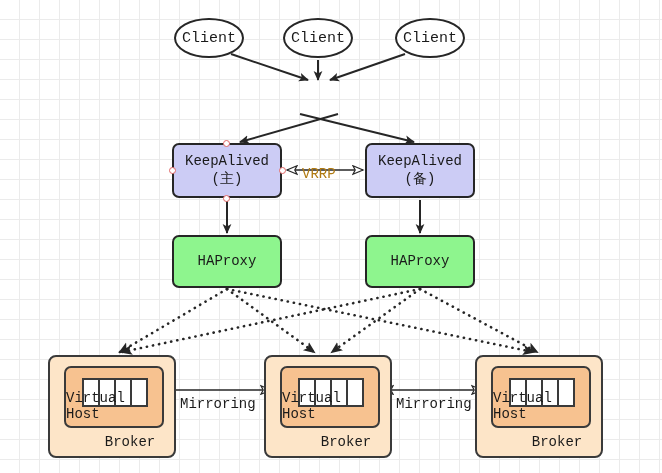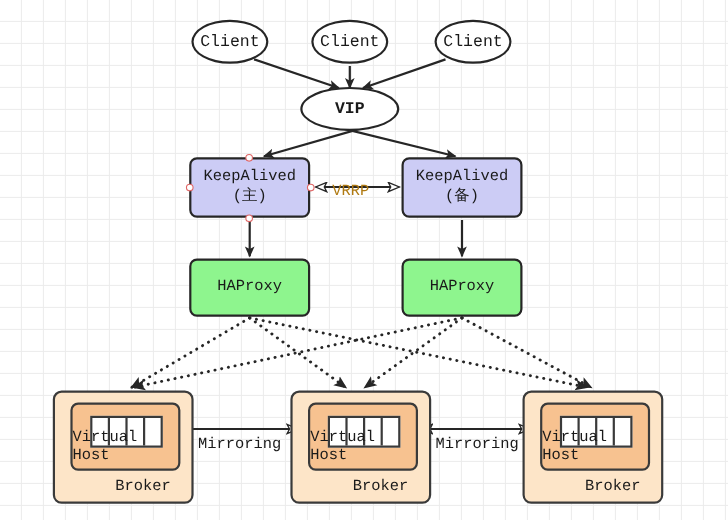--- a/index.html
+++ b/index.html
@@ -178,23 +178,20 @@
   <div class="node ellipse" style="left:174px; top:18px; width:70px; height:40px;">
     <span>Client</span>
   </div>
   <div class="node ellipse" style="left:283px; top:18px; width:70px; height:40px;">
     <span>Client</span>
   </div>
   <div class="node ellipse" style="left:395px; top:18px; width:70px; height:40px;">
     <span>Client</span>
   </div>
 
-  <div class="node ellipse bold" style="left:273px; top:79px; width:90px; height:40px;">
-    <span>VIP</span>
-  </div>
 
   <div class="node rect keepalived" style="left:172px; top:143px; width:110px; height:55px; flex-direction:column;">
     <span>KeepAlived</span>
     <span>(主)</span>
   </div>
   <div class="handle" style="left:223px; top:140px;"></div>
   <div class="handle" style="left:169px; top:167px;"></div>
   <div class="handle" style="left:279px; top:167px;"></div>
   <div class="handle" style="left:223px; top:195px;"></div>
 

